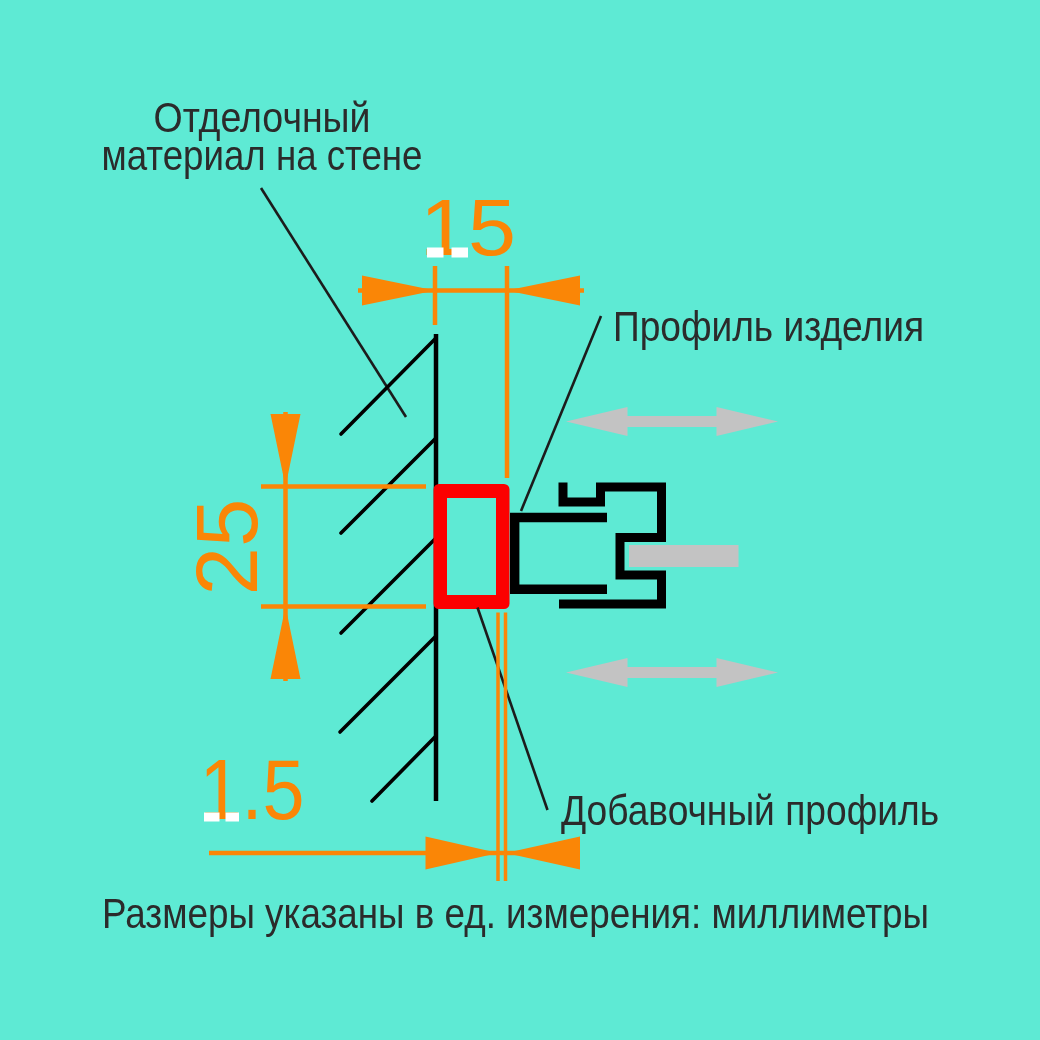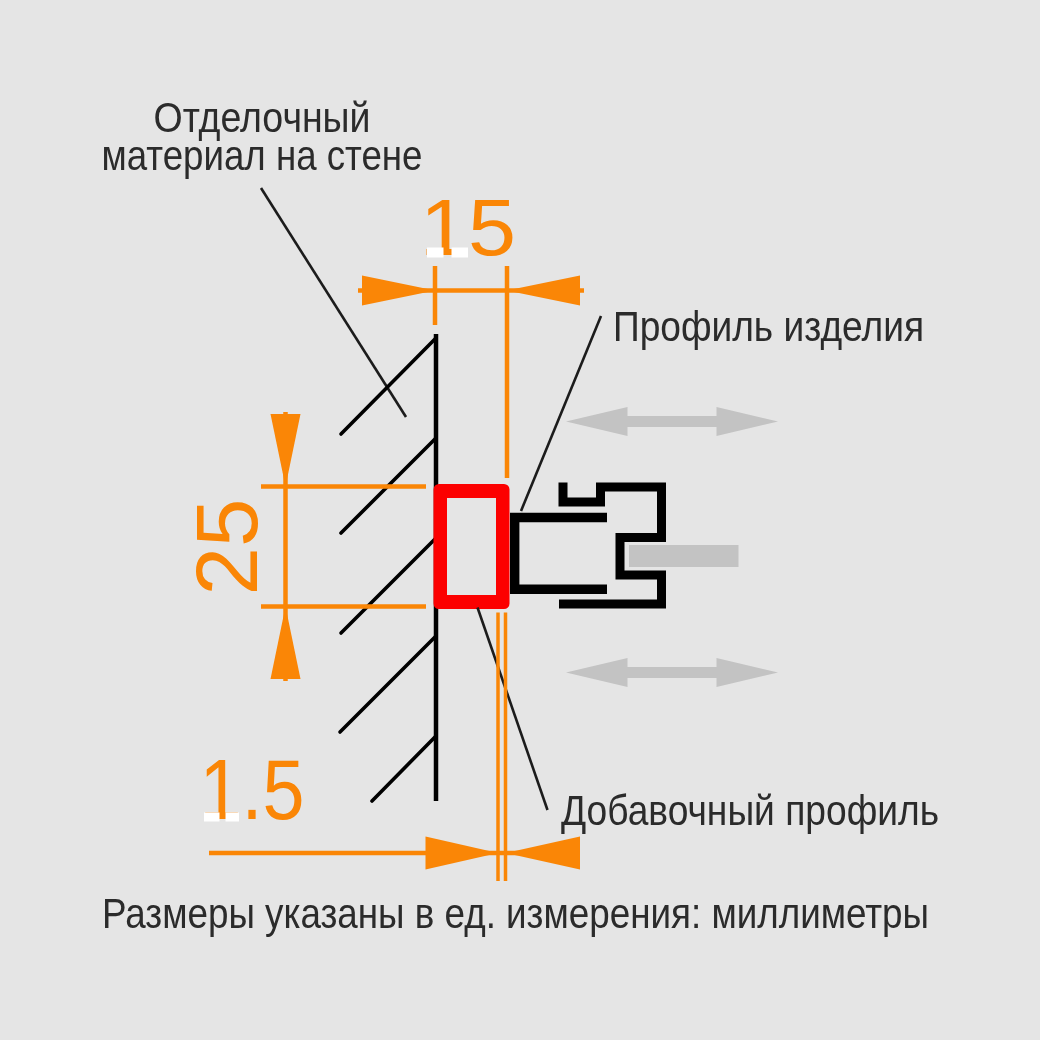--- a/index.html
+++ b/index.html
@@ -1,16 +1,16 @@
 <!DOCTYPE html>
 <html><head>
 <meta charset="utf-8">
 <style>
   html,body{margin:0;padding:0;background:#ffffff;}
-  .page{position:relative;width:1040px;height:1040px;background:#e5e5e5;overflow:hidden;text-align:center;}
+  .page{position:relative;width:1040px;height:1040px;background:#5eead4;overflow:hidden;text-align:center;}
   svg{position:absolute;left:0;top:0;}
   text{font-family:"Liberation Sans", sans-serif;}
 </style>
 </head>
 <body>
 <div class="page">
 <svg width="1040" height="1040" viewBox="0 0 1040 1040">
 
   <text x="262" y="132" font-size="43" fill="#2b2b2b" text-anchor="middle" textLength="217" lengthAdjust="spacingAndGlyphs">Отделочный</text>
 

